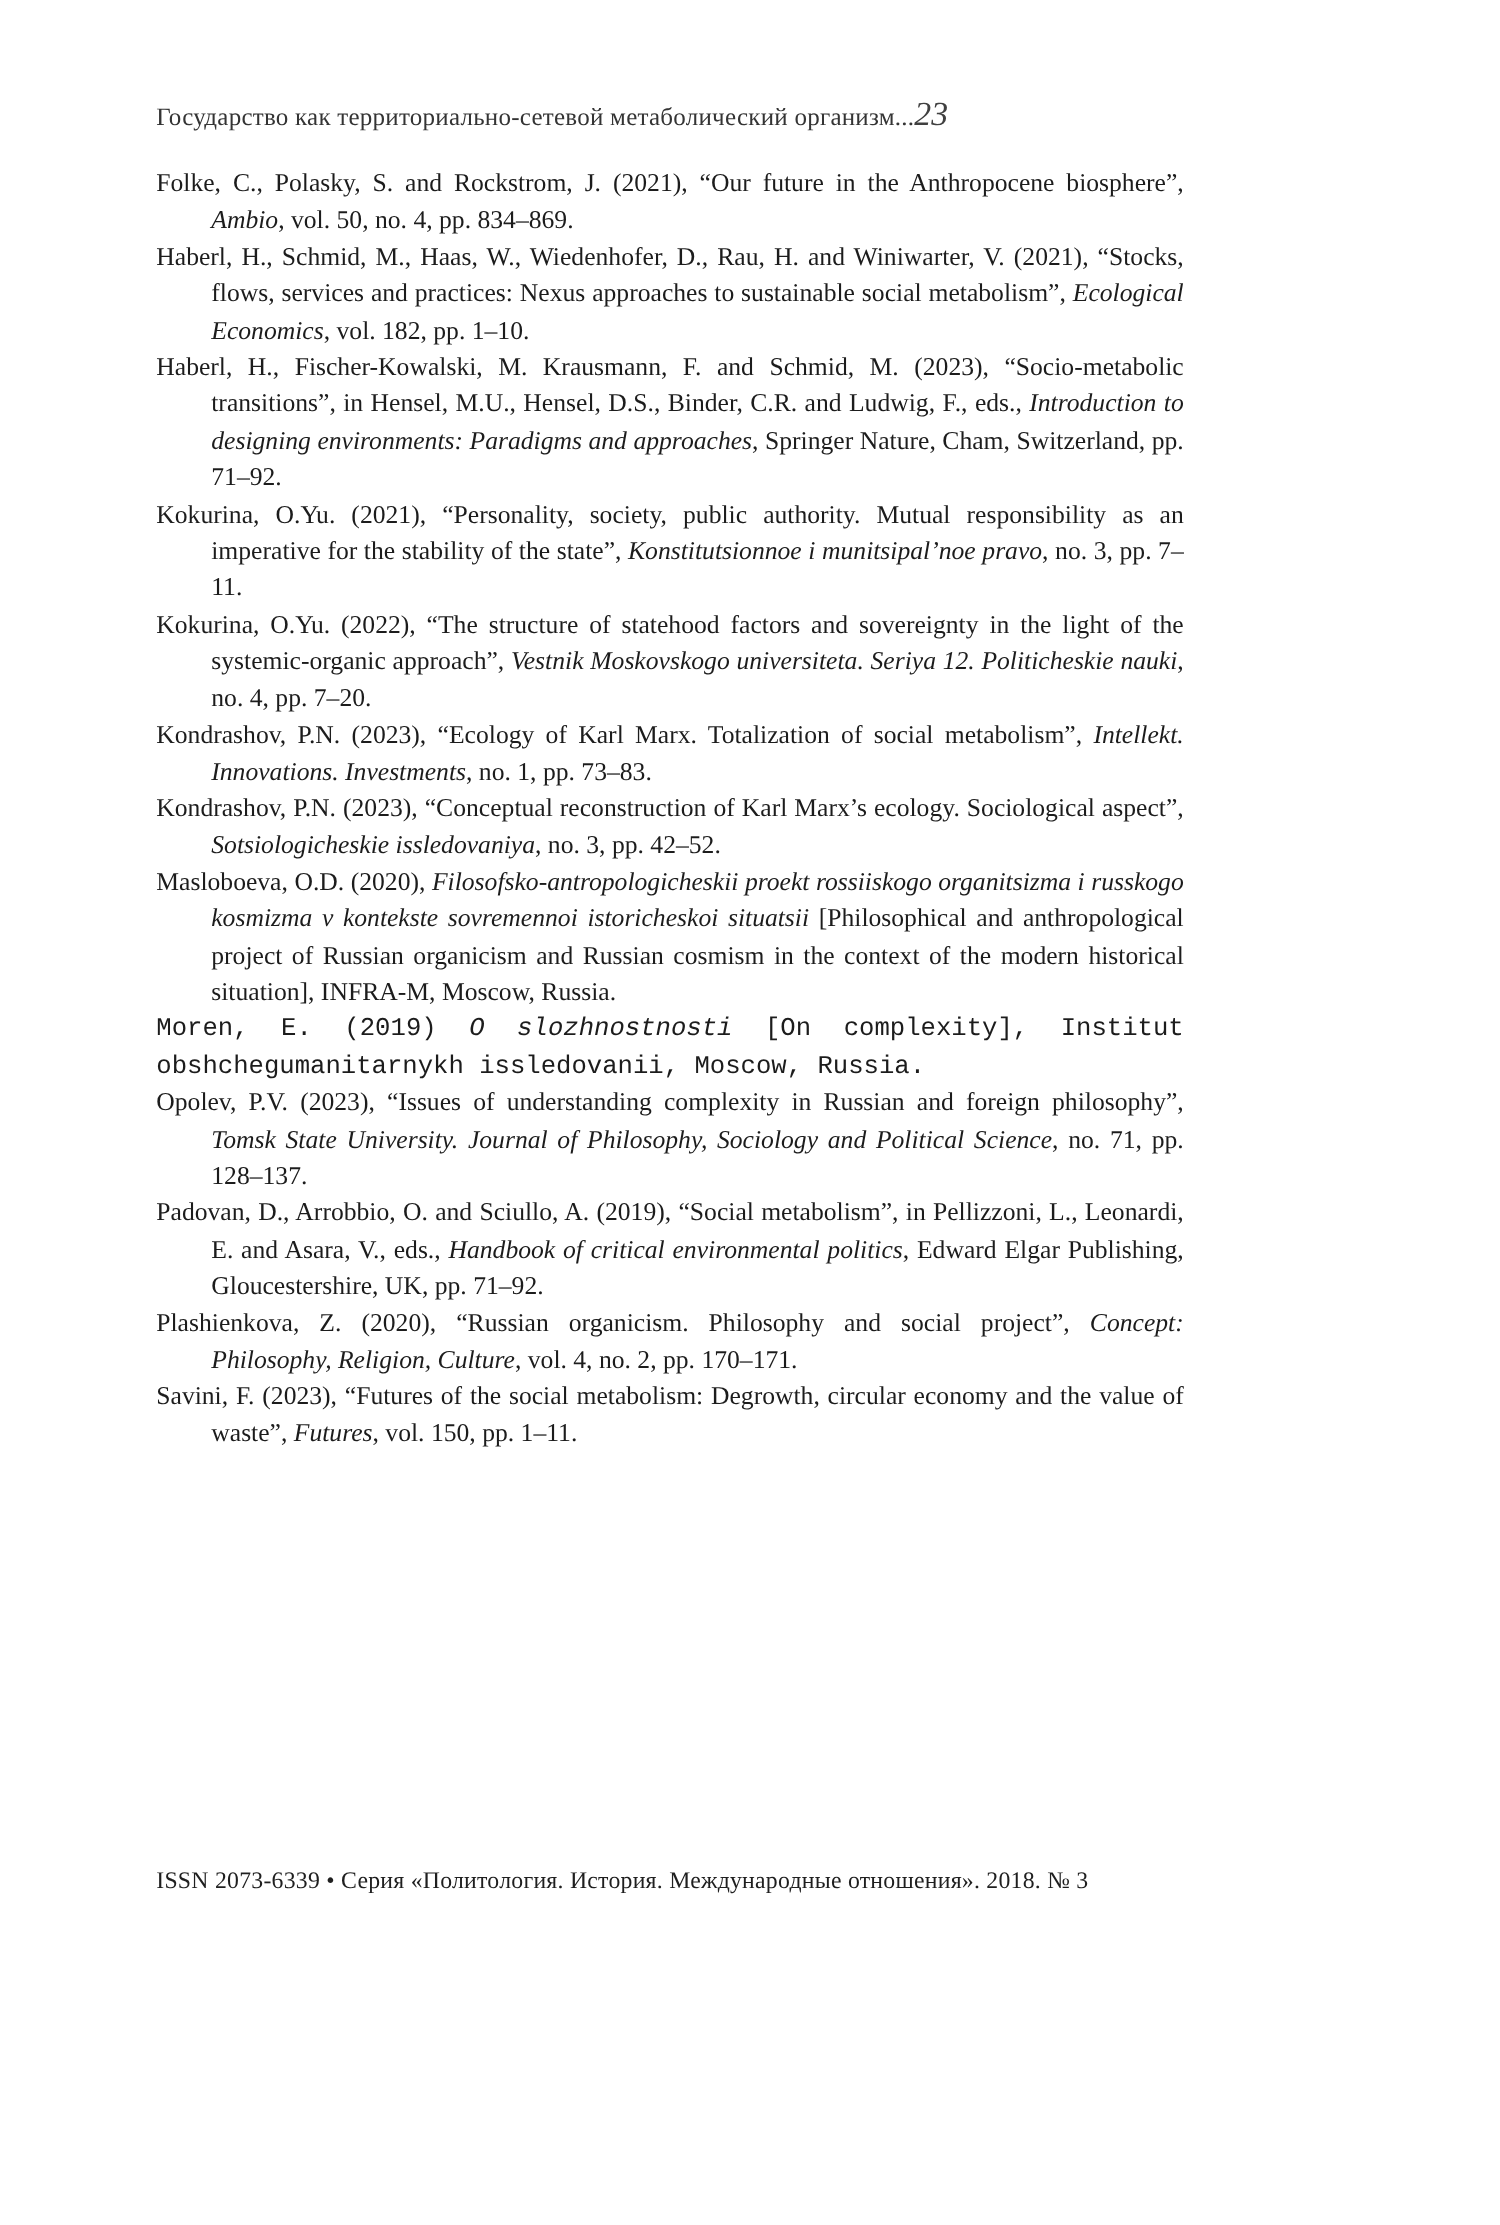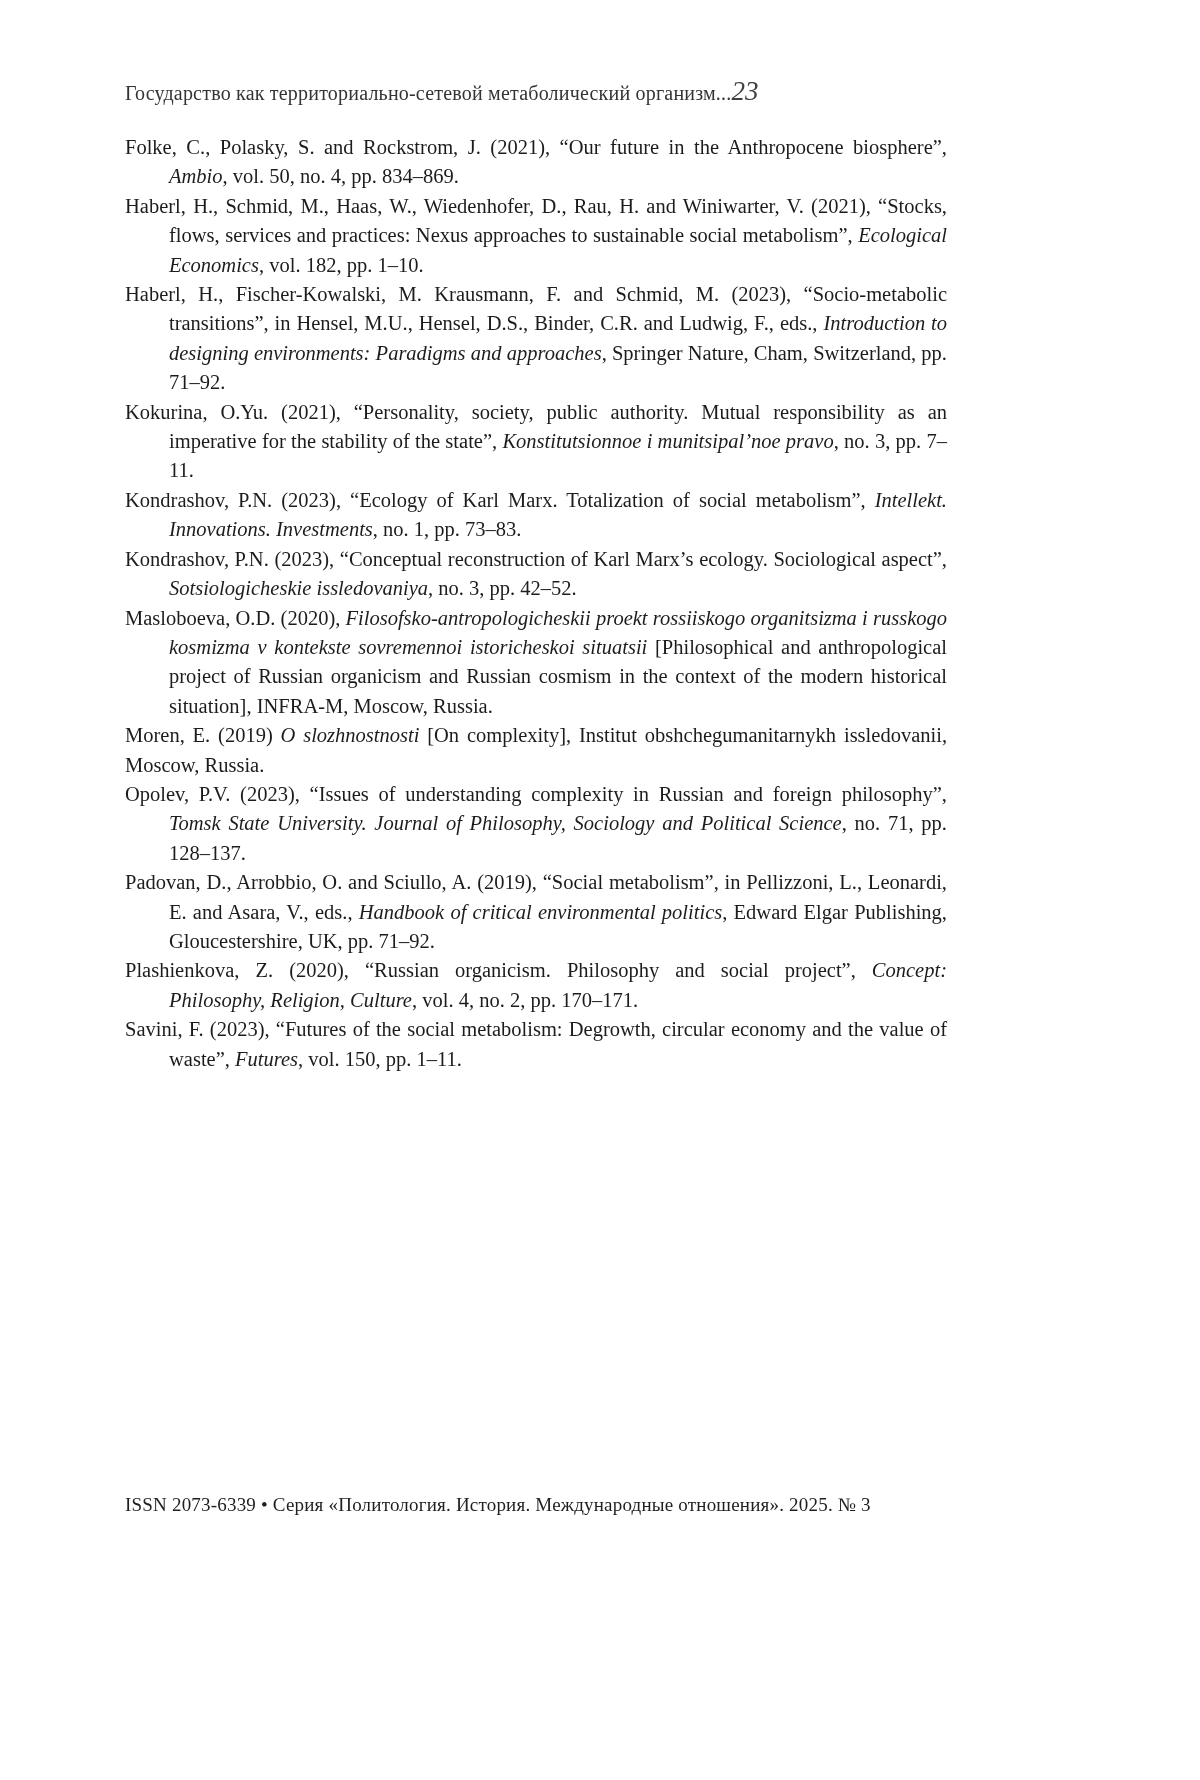--- a/index.html
+++ b/index.html
@@ -43,20 +43,21 @@
   }
   .ref {
     margin: 0;
     text-align: justify;
     padding-left: 44px;
     text-indent: -44px;
   }
   .ref.no-hang {
     padding-left: 0;
     text-indent: 0;
+    font-family: Liberation Mono, monospace;
   }
   .it {
     font-style: italic;
   }
   .footer {
     position: absolute;
     left: 125px;
     top: 1494px;
     width: 860px;
     font-size: 19px;
@@ -71,24 +72,25 @@
   <div class="content">
     <div class="running-head">
       <span class="running-title">Государство как территориально-сетевой метаболический организм...</span>
       <span class="page-number">23</span>
     </div>
     <div class="ref-list">
         <p class="ref"><span>Folke, C., Polasky, S. and Rockstrom, J. (2021), “Our future in the Anthropocene biosphere”, </span><span class="it">Ambio</span><span>, vol. 50, no. 4, pp. 834–869.</span></p>
         <p class="ref"><span>Haberl, H., Schmid, M., Haas, W., Wiedenhofer, D., Rau, H. and Winiwarter, V. (2021), “Stocks, flows, services and practices: Nexus approaches to sustainable social metabolism”, </span><span class="it">Ecological Economics</span><span>, vol. 182, pp. 1–10.</span></p>
         <p class="ref"><span>Haberl, H., Fischer-Kowalski, M. Krausmann, F. and Schmid, M. (2023), “Socio-metabolic transitions”, in Hensel, M.U., Hensel, D.S., Binder, C.R. and Ludwig, F., eds., </span><span class="it">Introduction to designing environments: Paradigms and approaches</span><span>, Springer Nature, Cham, Switzerland, pp. 71–92.</span></p>
         <p class="ref"><span>Kokurina, O.Yu. (2021), “Personality, society, public authority. Mutual responsibility as an imperative for the stability of the state”, </span><span class="it">Konstitutsionnoe i munitsipal’noe pravo</span><span>, no. 3, pp. 7–11.</span></p>
+        <p class="ref"><span>Kokurina, O.Yu. (2022), “The structure of statehood factors and sovereignty in the light of the systemic-organic approach”, </span><span class="it">Vestnik Moskovskogo universiteta. Seriya 12. Politicheskie nauki</span><span>, no. 4, pp. 7–20.</span></p>
         <p class="ref"><span>Kondrashov, P.N. (2023), “Ecology of Karl Marx. Totalization of social metabolism”, </span><span class="it">Intellekt. Innovations. Investments</span><span>, no. 1, pp. 73–83.</span></p>
         <p class="ref"><span>Kondrashov, P.N. (2023), “Conceptual reconstruction of Karl Marx’s ecology. Sociological aspect”, </span><span class="it">Sotsiologicheskie issledovaniya</span><span>, no. 3, pp. 42–52.</span></p>
         <p class="ref"><span>Masloboeva, O.D. (2020), </span><span class="it">Filosofsko-antropologicheskii proekt rossiiskogo organitsizma i russkogo kosmizma v kontekste sovremennoi istoricheskoi situatsii</span><span> [Philosophical and anthropological project of Russian organicism and Russian cosmism in the context of the modern historical situation], INFRA-M, Moscow, Russia.</span></p>
         <p class="ref no-hang"><span>Moren, E. (2019) </span><span class="it">O slozhnostnosti</span><span> [On complexity], Institut obshchegumanitarnykh issledovanii, Moscow, Russia.</span></p>
         <p class="ref"><span>Opolev, P.V. (2023), “Issues of understanding complexity in Russian and foreign philosophy”, </span><span class="it">Tomsk State University. Journal of Philosophy, Sociology and Political Science</span><span>, no. 71, pp. 128–137.</span></p>
         <p class="ref"><span>Padovan, D., Arrobbio, O. and Sciullo, A. (2019), “Social metabolism”, in Pellizzoni, L., Leonardi, E. and Asara, V., eds., </span><span class="it">Handbook of critical environmental politics</span><span>, Edward Elgar Publishing, Gloucestershire, UK, pp. 71–92.</span></p>
         <p class="ref"><span>Plashienkova, Z. (2020), “Russian organicism. Philosophy and social project”, </span><span class="it">Concept: Philosophy, Religion, Culture</span><span>, vol. 4, no. 2, pp. 170–171.</span></p>
         <p class="ref"><span>Savini, F. (2023), “Futures of the social metabolism: Degrowth, circular economy and the value of waste”, </span><span class="it">Futures</span><span>, vol. 150, pp. 1–11.</span></p>
       </div>
   </div>
-  <div class="footer">ISSN 2073-6339 • Серия «Политология. История. Международные отношения». 2025. № 3</div>
+  <div class="footer">ISSN 2073-6339 • Серия «Политология. История. Международные отношения». 2018. № 3</div>
 </div>
 
 </body></html>

